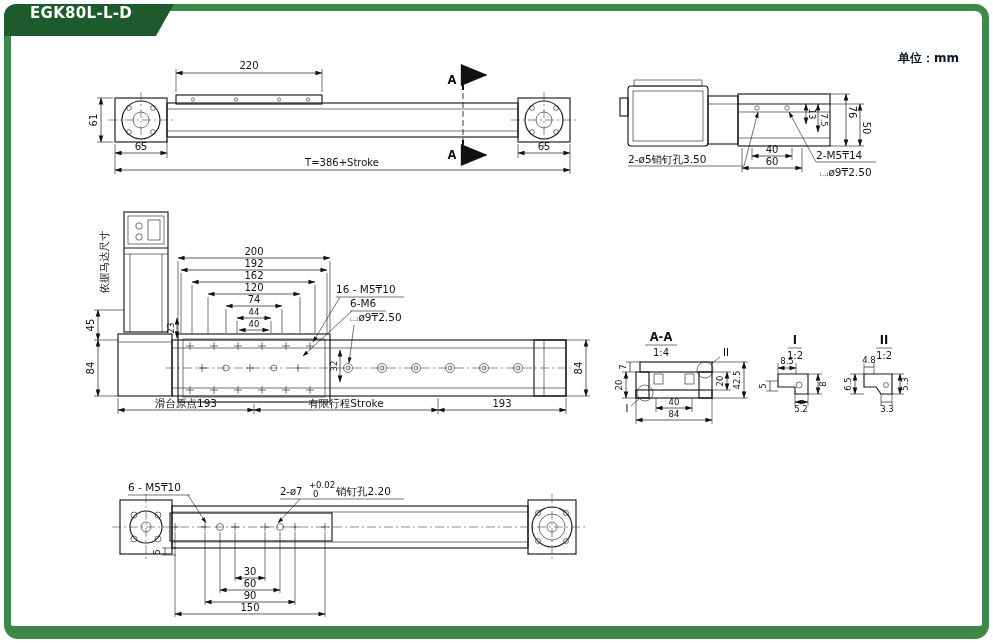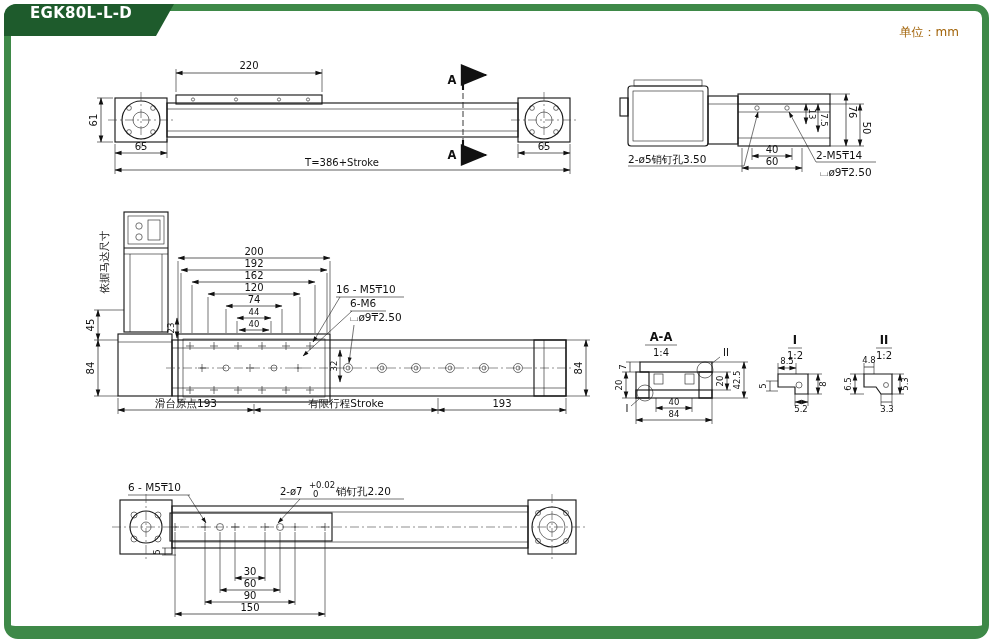--- a/index.html
+++ b/index.html
@@ -6,21 +6,21 @@
   .page{position:relative;width:993px;height:643px;box-sizing:border-box;background:#fff;
         font-family:"DejaVu Sans",sans-serif;overflow:hidden;}
   .frame{position:absolute;left:4px;top:4px;right:4px;bottom:4px;
          border:7px solid var(--frame-green,#3E8948);border-bottom-width:13px;
          border-radius:14px;pointer-events:none;}
   .tab{position:absolute;top:4px;left:4px;height:32px;width:170px;
        background:var(--tab-green,#1E5B2C);color:#fff;display:flex;
        padding:0 26px 0 26px;font-size:15px;font-weight:bold;letter-spacing:.3px;
        clip-path:polygon(0 0,100% 0,calc(100% - 18px) 100%,0 100%);
        border-top-left-radius:12px;box-sizing:border-box;}
-  .unit{position:absolute;top:24px;right:34px;font-size:12px;color:#a16207;}
+  .unit{position:absolute;top:50px;right:34px;font-size:12px;color:#0f172a;font-weight:bold;}
   svg.draw{position:absolute;left:0;top:0;}
   svg text{font-family:"DejaVu Sans",sans-serif;fill:#111;}
   .ol{stroke:#1a1a1a;stroke-width:1.15;fill:none;}
   .thin{stroke:#1a1a1a;stroke-width:0.6;fill:none;}
   .dim{stroke:#1a1a1a;stroke-width:0.7;fill:none;}
   .cl{stroke:#444;stroke-width:0.6;fill:none;stroke-dasharray:9 3 2 3;}
   .dash{stroke:#222;stroke-width:0.9;fill:none;stroke-dasharray:6 3;}
   .sec{stroke:#111;stroke-width:2.1;fill:none;}
   .d{font-size:10px;}
   .ds{font-size:8.5px;}

